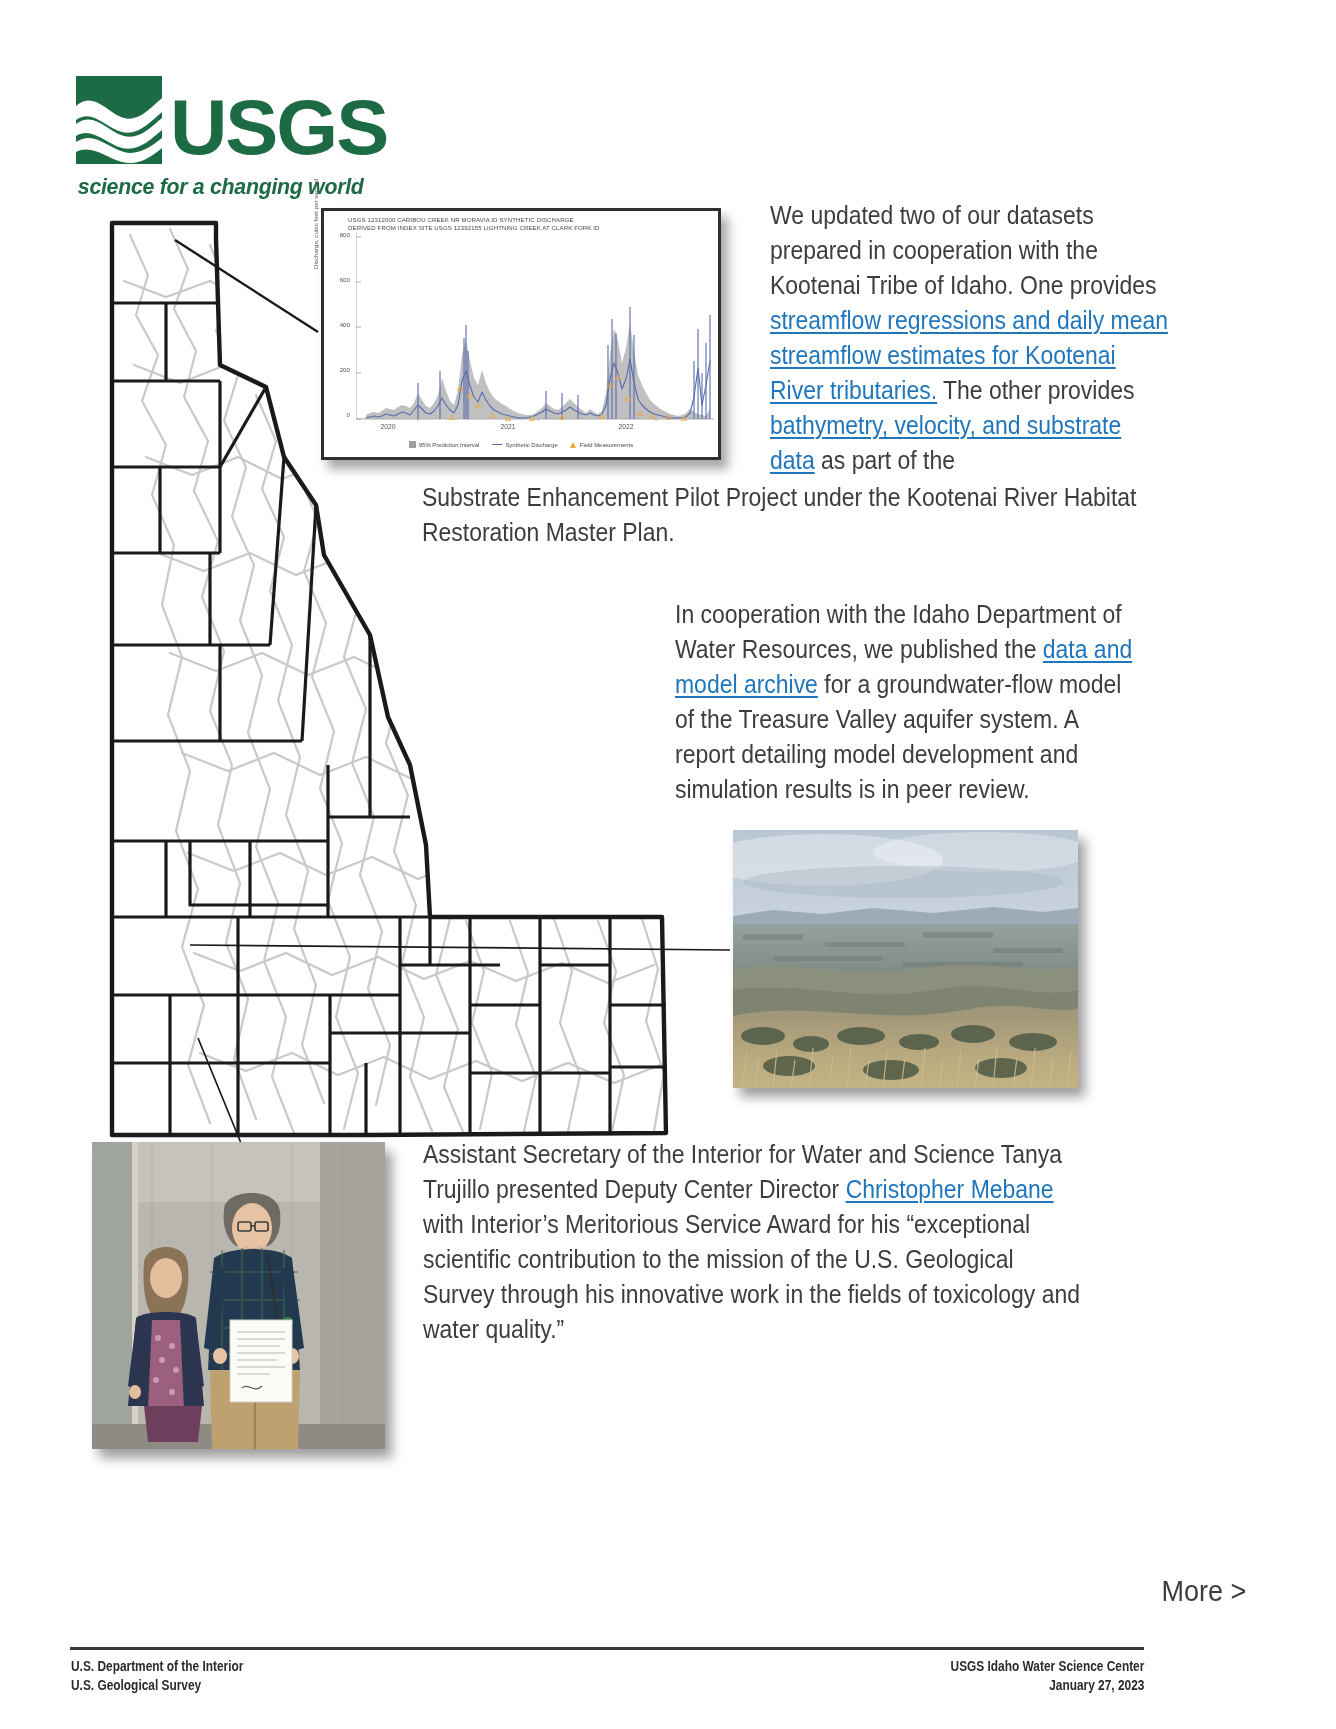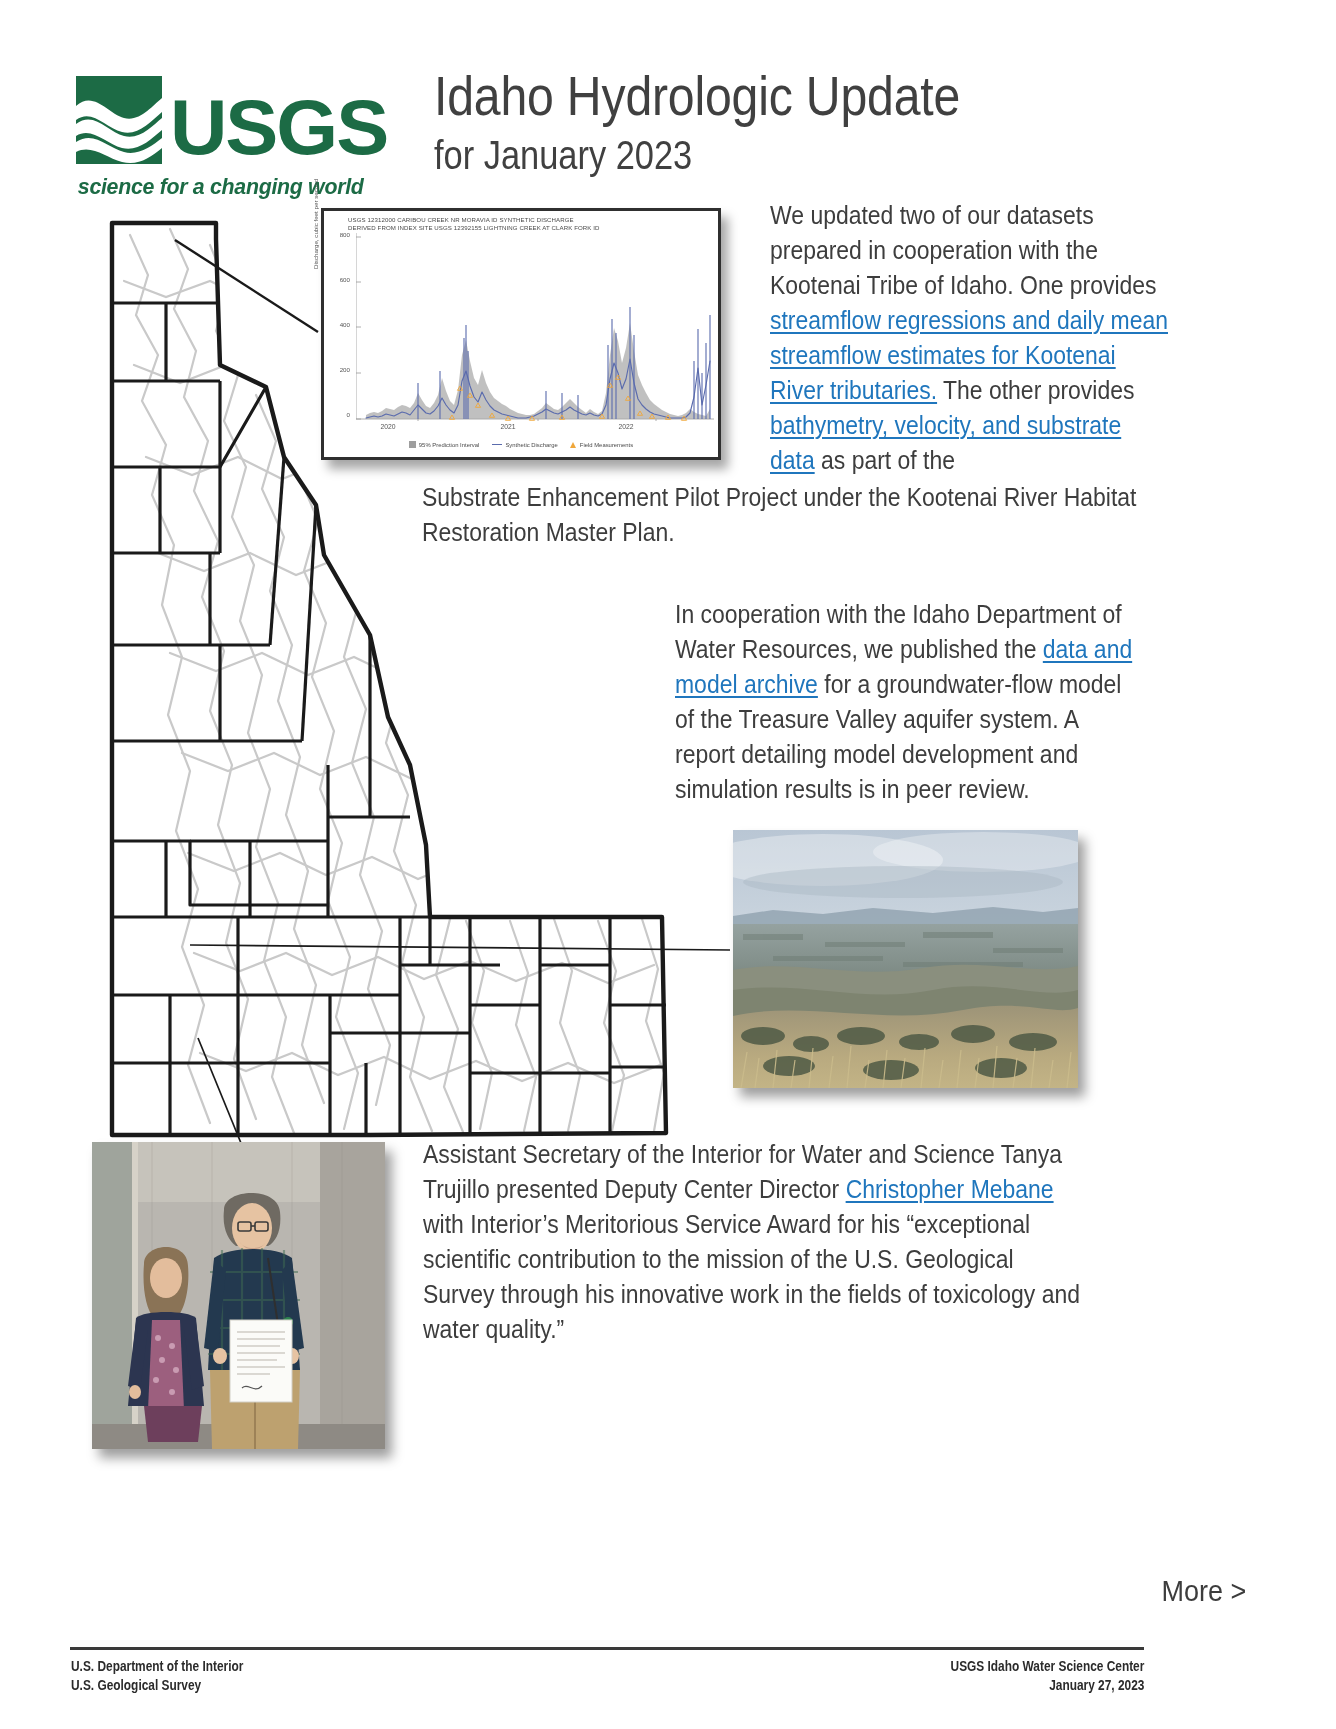--- a/index.html
+++ b/index.html
@@ -256,24 +256,20 @@
       <g fill="#1C6B45" font-family="Liberation Sans, sans-serif" font-weight="bold" font-size="78">
         <text x="96" y="82" transform="scale(1.02,1)" letter-spacing="-2">USGS</text>
       </g>
 
       <g>
         <text x="6" y="122" fill="#1C6B45" font-family="Liberation Sans, sans-serif" font-style="italic" font-weight="bold" font-size="22" letter-spacing="-0.3" transform="scale(0.97,1)">science for a changing world</text>
       </g>
     </svg>
   </div>
 
-  <div id="title-block">
-    <div id="doc-title">Idaho Hydrologic Update</div>
-    <div id="doc-subtitle">for January 2023</div>
-  </div>
 </div>
 
 <div id="idaho-map">
   <svg width="620" height="945" viewBox="0 0 620 945" xmlns="http://www.w3.org/2000/svg" aria-hidden="true">
     <defs>
       <clipPath id="idahoClip">
         <path d="M42 18 L146 18 L146 34 L150 160 L196 182 L214 252 L246 300 L254 350
                  L300 430 L318 512 L340 560 L356 640 L360 712 L592 712 L596 928
                  L300 930 L42 930 Z"></path>
       </clipPath>

